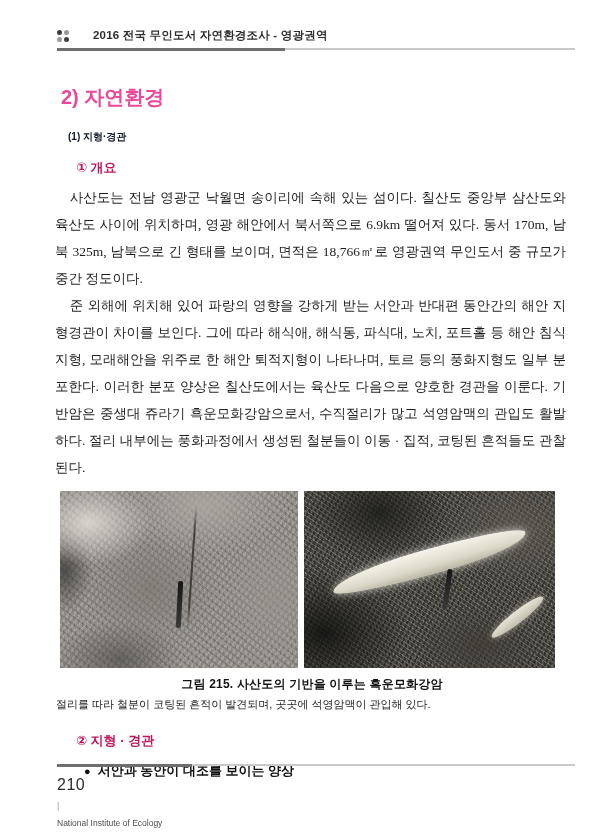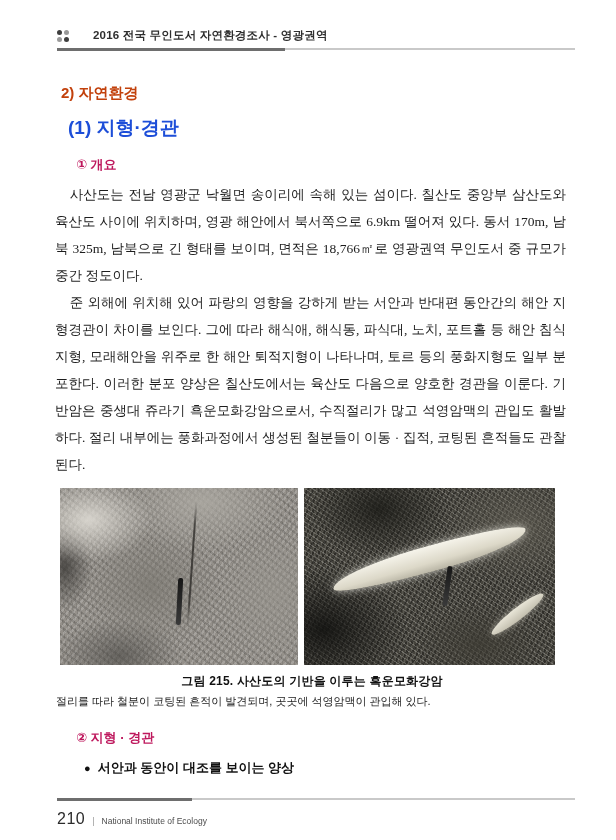--- a/index.html
+++ b/index.html
@@ -19,22 +19,22 @@
   .dots-icon i { border-radius:50%; display:block; }
   .dot-a { background:#3e3e3e; }
   .dot-b { background:#9a9a9a; }
   .header-title { font-size:11.5px; font-weight:bold; color:#2e2e2e; letter-spacing:0.2px; }
   .header-rule { display:flex; align-items:flex-start; margin-top:5px; }
   .header-rule .rule-dark { width:228px; height:3px; background:#6e6e6e; }
   .header-rule .rule-light { flex:1; height:2px; background:#c9c9c9; margin-top:0; }
 
   
   .main { position:absolute; top:84px; left:55px; right:50px; }
-  .h-sec   { font-size:15px; font-weight:bold; color:#c2410c; margin-left:6px; }
-  .h-sub   { font-size:19px; font-weight:bold; color:#1d4ed8; margin-left:13px; margin-top:12px; }
+  .h-sec   { font-size:20px; font-weight:bold; color:#ec4899; margin-left:6px; }
+  .h-sub   { font-size:10px; font-weight:bold; color:#0f172a; margin-left:13px; margin-top:19px; }
   .h-item  { font-size:13px; font-weight:bold; color:#be185d; margin-left:21px; margin-top:15px; }
   .bullet-line { display:flex; align-items:baseline; gap:7px; font-size:13px; font-weight:bold;
                  color:#111; margin-left:29px; margin-top:12px; }
   .bullet-glyph { font-size:11px; }
 
   .body-p {
     font-family:"Liberation Serif","DejaVu Serif",serif;
     font-size:13.5px; line-height:27px; text-align:justify;
     text-indent:1.1em; color:#1d1d1d;
   }
@@ -100,21 +100,21 @@
     text-align:center; font-size:12px; font-weight:bold; color:#111;
     margin-top:8px; letter-spacing:0.2px;
   }
   .fig-subcaption { font-size:11px; color:#222; margin-top:4px; margin-left:-4px; }
 
   
   .page-footer { position:absolute; left:57px; right:41px; bottom:12px; }
   .footer-rule { display:flex; align-items:flex-start; }
   .footer-rule .rule-dark { width:135px; height:3px; background:#6e6e6e; }
   .footer-rule .rule-light { flex:1; height:2px; background:#c9c9c9; }
-  .footer-row { display:flex; align-items:baseline; margin-top:9px; gap:7px; }
+  .footer-row { display:flex; align-items:baseline; margin-top:9px; gap:7px;flex-direction:column; }
   .page-number { font-size:16px; color:#2b2b2b; letter-spacing:0.5px; }
   .footer-sep { font-size:9px; color:#9a9a9a; }
   .footer-org { font-size:8.5px; color:#4d4d4d; }
 </style>
 </head>
 <body>
 
 <div class="page-header">
   <div class="header-row">
     <span class="dots-icon">

